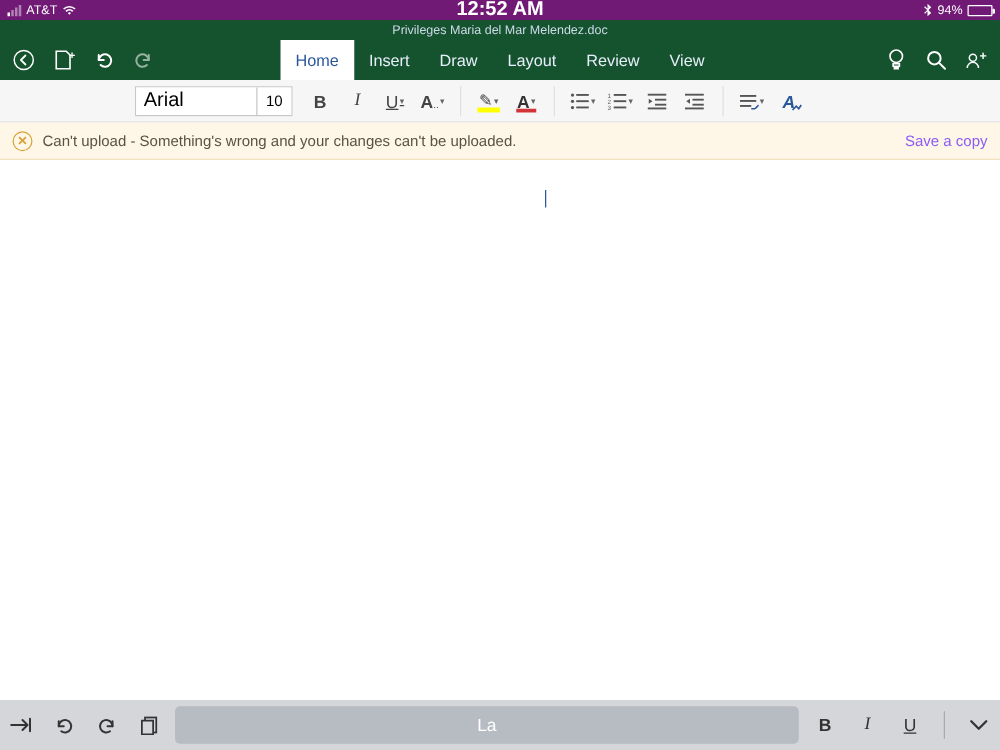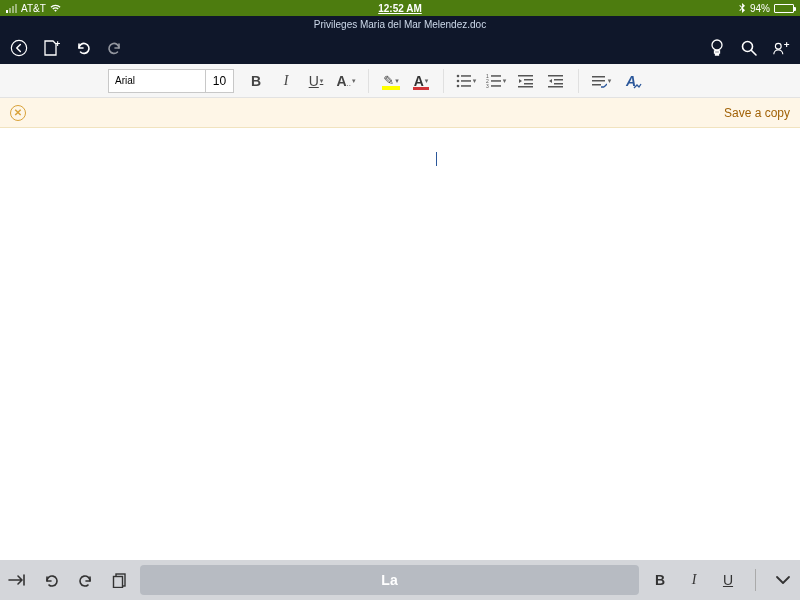--- a/index.html
+++ b/index.html
@@ -1,73 +1,73 @@
 <!DOCTYPE html>
 <html><head>
 <meta charset="utf-8">
 <style>
   * { margin: 0; padding: 0; box-sizing: border-box; font-family: -apple-system, "Helvetica Neue", Arial, sans-serif; }
   html, body { width: 800px; height: 600px; overflow: hidden; background: #fff; }
   .app { width: 800px; height: 600px; display: flex; flex-direction: column; }
 
   
-  .status-bar { height: 16px; background: #4d7c0f; color: #fff; display: flex; align-items: center; font-size: 10px; padding: 0 6px; justify-content: space-between; }
+  .status-bar { height: 16px; background: #701a75; color: #fff; display: flex; align-items: center; font-size: 10px; padding: 0 6px; justify-content: space-between; }
   .status-left, .status-right { display: flex; align-items: center; gap: 4px; }
-  .status-center { position: absolute; left: 50%; transform: translateX(-50%); font-weight: 600; font-size:10px;text-decoration:underline;}
+  .status-center { position: absolute; left: 50%; transform: translateX(-50%); font-weight: 600; font-size:16px;}
   .signal { display:inline-flex; align-items:flex-end; gap:1px; }
   .signal span { width:2px; background:#fff; display:inline-block; }
   .signal span:nth-child(1){height:3px;} .signal span:nth-child(2){height:5px;opacity:.45;} .signal span:nth-child(3){height:7px;opacity:.45;} .signal span:nth-child(4){height:9px;opacity:.45;}
   .wifi-icon, .bt-icon { font-size:10px; }
   .battery { display:inline-flex; align-items:center; gap:2px;}
   .battery-body { width:20px; height:9px; border:1px solid #fff; border-radius:1px; position:relative;}
   .battery-body::after{content:"";position:absolute;right:-3px;top:2px;width:2px;height:4px;background:#fff;border-radius:0 1px 1px 0;}
   .battery-fill{height:100%; width:27%; background:#fff;}
 
   
-  .header { background:#0f172a; color:#fff; }
+  .header { background:#14532d; color:#fff; }
   .title-row { height: 16px; display:flex; justify-content:center; align-items:center; font-size:10px; color:#cdd9ea;}
   .tab-row { height: 32px; display:flex; align-items:stretch; position:relative; }
   .left-tools, .right-tools { display:flex; align-items:center; gap:14px; padding:0 10px; color:#fff; }
   .left-tools .ico, .right-tools .ico { width:18px; height:18px; display:flex; align-items:center; justify-content:center; }
   .tabs { display:flex; align-items:stretch; margin-left:auto; margin-right:auto; position:absolute; left:50%; transform:translateX(-50%); height:100%; }
   .tab { padding: 0 12px; display:flex; align-items:center; font-size:13px; color:#e7eefb; cursor:pointer; }
   .tab.active { background:#fff; color:#2b579a; font-weight:500;}
   .right-tools { margin-left:auto; }
 
   
   .ribbon { height:34px; background:#f6f6f6; border-bottom:1px solid #e2e2e2; display:flex; align-items:center; padding:0 8px; gap:0;}
   .ribbon-spacer { width: 100px; }
   .font-box { display:flex; align-items:center; background:#fff; border:1px solid #c8c8c8; height:24px; }
-  .font-name { width:96px; padding:0 6px; border:none; outline:none; font-size:10px; height:22px; }
+  .font-name { width:96px; padding:0 6px; border:none; outline:none; font-size:16px; height:22px; }
   .font-size { width:28px; border:none; border-left:1px solid #c8c8c8; text-align:center; font-size:12px; height:22px; outline:none;}
   .rb-group { display:flex; align-items:center; gap:2px; padding:0 8px; height:100%; }
   .rb-sep { width:1px; height:24px; background:#e0e0e0; }
   .rb-btn { width:28px; height:26px; display:flex; align-items:center; justify-content:center; color:#444; border-radius:2px; cursor:pointer; font-size:14px; position:relative;}
   .rb-btn .chev { font-size:7px; margin-left:1px; color:#666;}
   .bold-g { font-weight:700; } .ital-g { font-style:italic; font-family:Georgia,serif;} .under-g{ text-decoration:underline;}
   .A-big { font-size:14px; font-weight:600;}
   .hl-box { width:18px; height:4px; background:#ffff00; position:absolute; bottom:4px;}
   .fc-box { width:16px; height:3px; background:#d13438; position:absolute; bottom:4px;}
   .pen { font-size:13px; }
 
   
   .banner { height:30px; background:#fef6e7; border-bottom:1px solid #f1e3bf; display:flex; align-items:center; padding:0 10px; font-size:12px; color:#5a5344; gap:8px;}
   .banner-icon { width:16px; height:16px; border:1.5px solid #d9a23a; border-radius:50%; display:flex; align-items:center; justify-content:center; color:#d9a23a; font-size:10px; font-weight:700;}
-  .banner-action { margin-left:auto; color:#a16207; font-weight:500; cursor:pointer;}
+  .banner-action { margin-left:auto; color:#8b5cf6; font-weight:500; cursor:pointer;}
 
   
   .canvas-wrap { flex:1; background:#f2f2f2; display:flex; justify-content:center; overflow:hidden;}
   .page { width:100%; background:#fff; position:relative; }
   .cursor { position:absolute; top:24px; left:436px; width:1px; height:14px; background:#2b579a;}
 
   
   .kb-bar { height:40px; background:#d4d6da; display:flex; align-items:center; padding:0 6px; gap:6px; }
   .kb-left, .kb-right { display:flex; align-items:center; gap:12px; color:#333; }
   .kb-btn { width:22px; height:22px; display:flex; align-items:center; justify-content:center; font-size:15px; }
-  .sugg-wrap { flex:1; display:flex; gap:0; padding:0 4px;font-weight:bold;}
+  .sugg-wrap { flex:1; display:flex; gap:0; padding:0 4px;}
   .sugg { flex:1; height:30px; background:#b7bbc2; border-radius:4px; display:flex; align-items:center; justify-content:center; color:#fff; font-size:14px;}
   .kb-right .kb-btn { font-size:14px; }
   .kb-right .bold-g{font-weight:700;} .kb-right .ital-g{font-style:italic;} .kb-right .under-g{text-decoration:underline;}
 
   svg { display:block; }
 </style>
 </head>
 <body>
 
 <div class="app">
@@ -123,20 +123,28 @@
               <path d="M5 5 L5 9 L9 9" fill="none" stroke="#fff" stroke-width="1.6" stroke-linecap="round" stroke-linejoin="round"></path>
             </svg>
         </span>
         <span class="ico" style="opacity:.55">
           <svg width="18" height="18" viewBox="0 0 18 18">
               <path d="M13 9 A5 5 0 1 0 11.5 13" fill="none" stroke="#fff" stroke-width="1.6" stroke-linecap="round"></path>
               <path d="M13 5 L13 9 L9 9" fill="none" stroke="#fff" stroke-width="1.6" stroke-linecap="round" stroke-linejoin="round"></path>
             </svg>
         </span>
       </div>
+      <div class="tabs">
+        <div class="tab active">Home</div>
+        <div class="tab">Insert</div>
+        <div class="tab">Draw</div>
+        <div class="tab">Layout</div>
+        <div class="tab">Review</div>
+        <div class="tab">View</div>
+      </div>
       <div class="right-tools">
         <span class="ico">
           <svg width="16" height="18" viewBox="0 0 16 18">
               <path d="M8 1 A5 5 0 0 1 8 11 A5 5 0 0 1 8 1 Z M5.5 12 H10.5 V14 H5.5 Z M6.5 15 H9.5 V16 H6.5 Z" fill="none" stroke="#fff" stroke-width="1.3"></path>
             </svg>
         </span>
         <span class="ico">
           <svg width="18" height="18" viewBox="0 0 18 18">
               <circle cx="7.5" cy="7.5" r="5" fill="none" stroke="#fff" stroke-width="1.6"></circle>
               <path d="M11.5 11.5 L16 16" stroke="#fff" stroke-width="1.6" stroke-linecap="round"></path>
@@ -240,20 +248,21 @@
         <span class="A-big" style="font-style:italic;color:#2b579a">A</span>
         <svg width="9" height="9" viewBox="0 0 9 9" style="position:absolute;right:3px;bottom:3px">
             <path d="M1 6 L4 3 L6 5 L8 2" stroke="#2b579a" stroke-width="1.3" fill="none"></path>
           </svg>
       </div>
     </div>
   </div>
 
   <div class="banner">
     <span class="banner-icon">✕</span>
+    <span>Can't upload - Something's wrong and your changes can't be uploaded.</span>
     <span class="banner-action">Save a copy</span>
   </div>
 
   <div class="canvas-wrap">
     <div class="page">
       <div class="cursor"></div>
     </div>
   </div>
 
   <div class="kb-bar">

